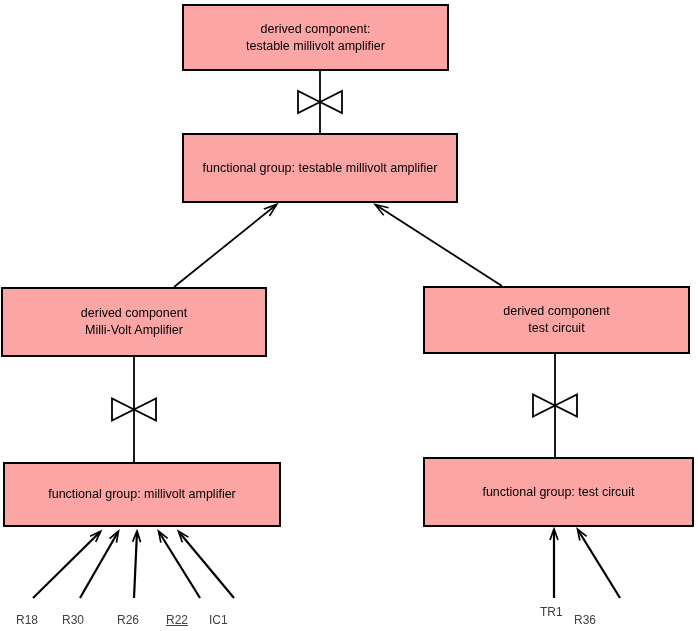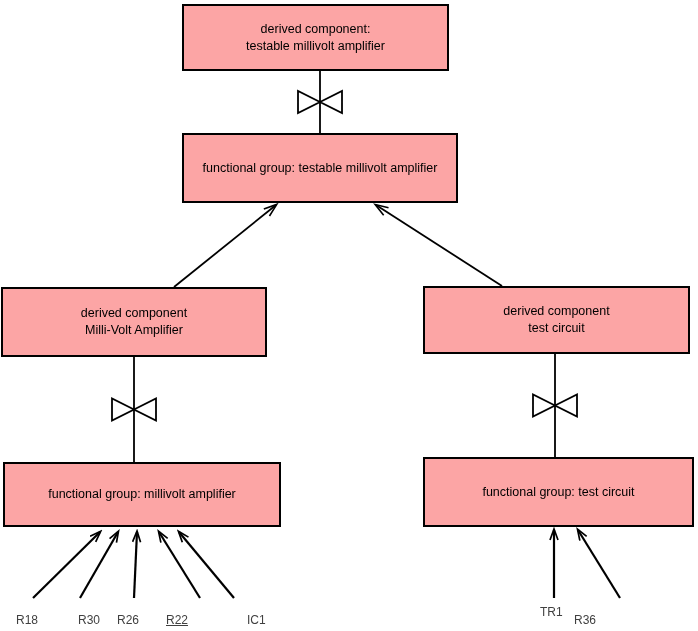--- a/index.html
+++ b/index.html
@@ -113,21 +113,21 @@
       <div class="node-box" style="left: 3px; top: 462px; width: 278px; height: 65px;">
         <div class="node-text centered">functional group: millivolt amplifier</div>
       </div>
       <div class="node-box" style="left: 423px; top: 457px; width: 271px; height: 70px;">
         <div class="node-text centered">functional group: test circuit</div>
       </div>
     </div>
 
   <div id="labels-layer">
       <div class="pin-label" style="left: 16px; top: 612px;">R18</div>
-      <div class="pin-label" style="left: 78px; top: 612px;">R30</div>
+      <div class="pin-label" style="left: 62px; top: 612px;">R30</div>
       <div class="pin-label" style="left: 117px; top: 612px;">R26</div>
       <div class="pin-label" style="left: 166px; top: 612px; text-decoration: underline;">R22</div>
-      <div class="pin-label" style="left: 209px; top: 612px; margin-left: 38px;">IC1</div>
+      <div class="pin-label" style="left: 209px; top: 612px;">IC1</div>
       <div class="pin-label" style="left: 540px; top: 604px;">TR1</div>
       <div class="pin-label" style="left: 574px; top: 612px;">R36</div>
     </div>
 
 </div>
 
 </body></html>

